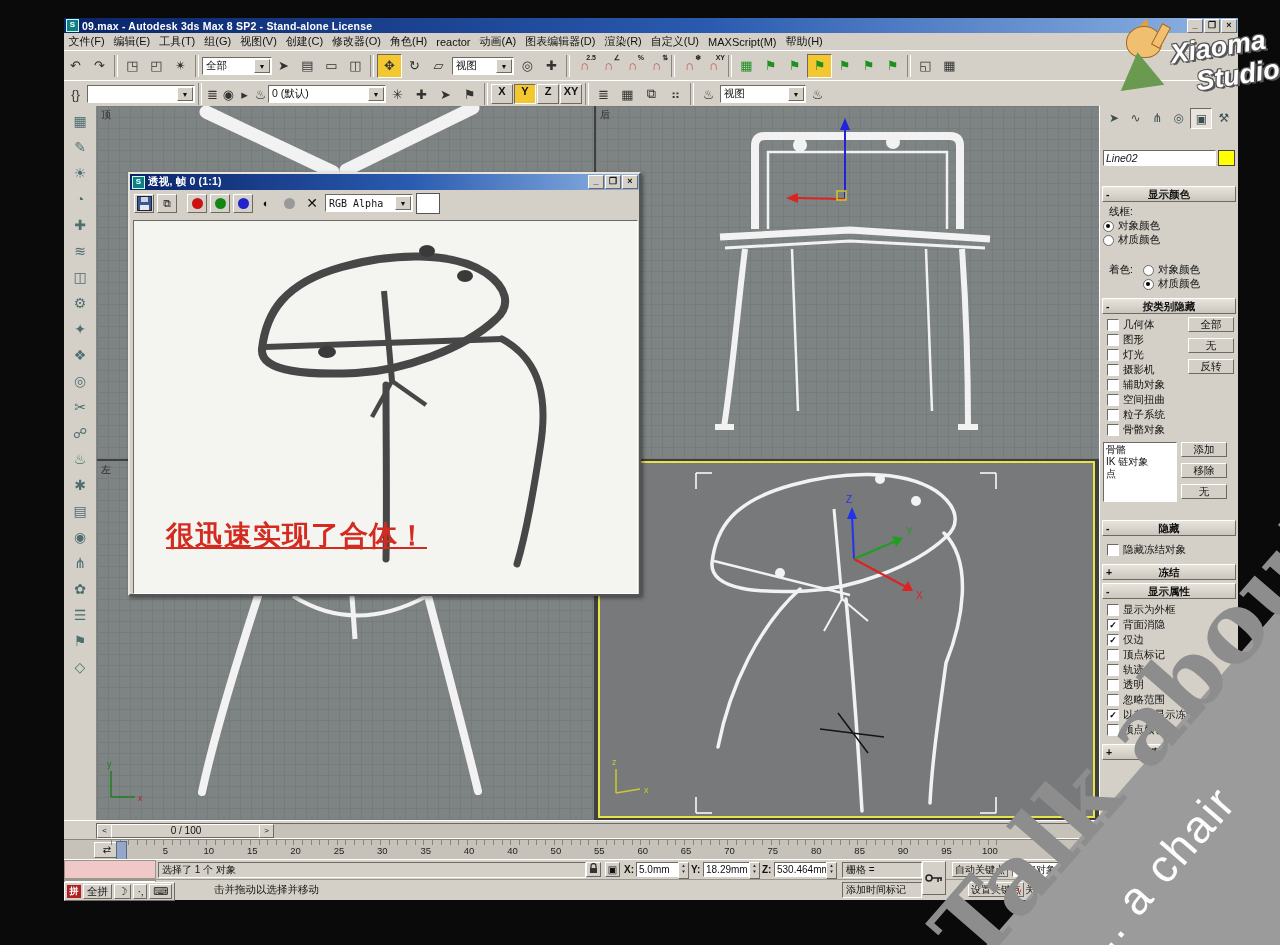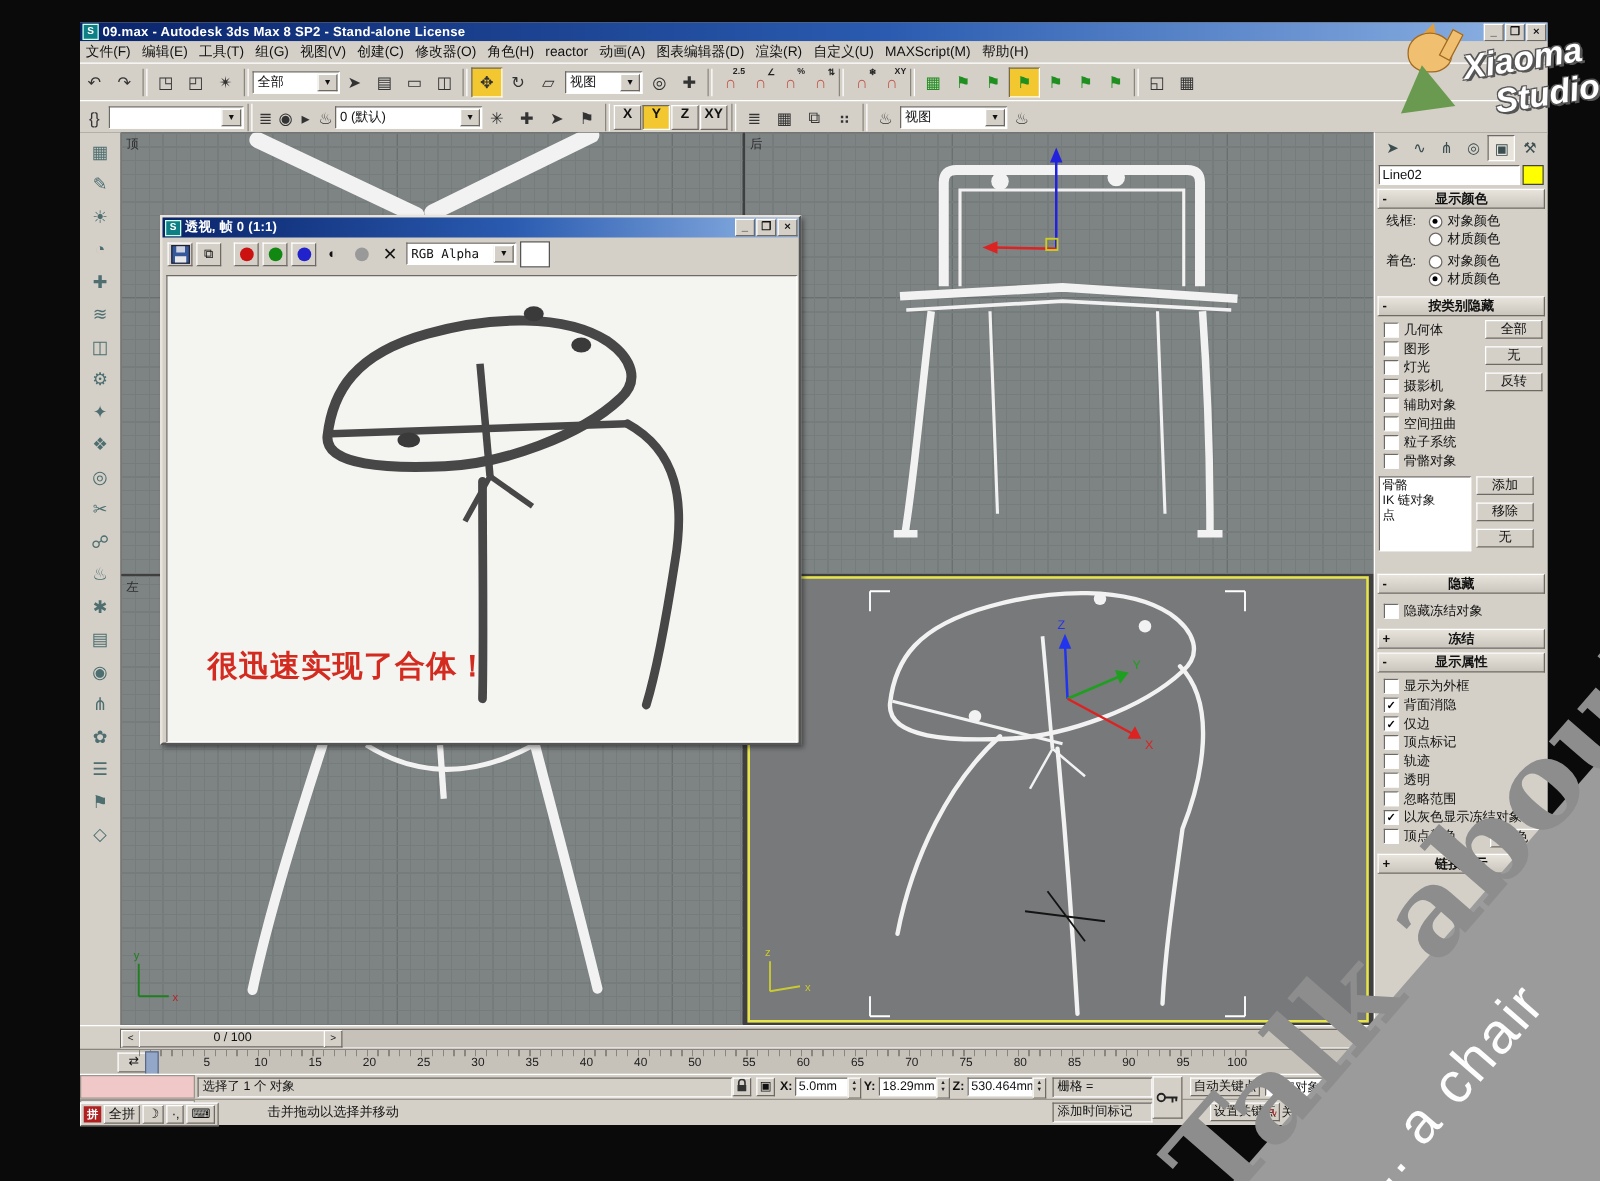--- a/index.html
+++ b/index.html
@@ -54,21 +54,21 @@
     repeating-linear-gradient(0deg,#6a6f70 0 1px,transparent 1px 55px),
     repeating-linear-gradient(90deg,#6a6f70 0 1px,transparent 1px 55px);}
   .vp-label{position:absolute;left:4px;top:2px;font-size:10px;color:#2e2e2e;z-index:3;}
   .vp svg{position:absolute;left:0;top:0;}
   
   .cmdpanel{position:absolute;right:0;top:0;width:139px;height:100%;background:#d4d0c8;border-left:1px solid #fff;
     box-sizing:border-box;padding:1px 2px;overflow:hidden;font-size:10.5px;}
   .cp-tabs{display:flex;justify-content:space-between;padding:1px 2px;}
   .cp-tab{width:20px;height:19px;font-size:12px;color:#3c4e50;display:flex;align-items:center;justify-content:center;}
   .cp-tab.active{background:#e8e4dc;border:1px solid;border-color:#6e6a63 #fff #fff #6e6a63;}
-  .namerow{display:flex;align-items:center;gap:2px;margin:2px 1px;}
+  .namerow{display:flex;align-items:center;gap:2px;margin:20px 1px;font-style:italic;}
   .namefield{flex:1;height:14px;background:#fff;border:1px solid;border-color:#6e6a63 #fff #fff #6e6a63;
     font-size:10.5px;padding:0 2px;line-height:14px;}
   .swatch{width:15px;height:14px;background:#ffff00;border:1px solid #444;}
   .roll{margin:3px 0 0 0;}
   .rhead{height:14px;background:linear-gradient(#e8e4dc,#cac6be);border:1px solid;border-color:#fff #6e6a63 #6e6a63 #fff;
     font-weight:bold;font-size:10.5px;text-align:center;line-height:14px;position:relative;}
   .rhead .pm{position:absolute;left:3px;top:0;font-weight:bold;}
   .rbody{padding:3px 1px 4px 1px;position:relative;}
   .cbrow{display:flex;align-items:center;height:15px;gap:4px;}
   .cb{width:10px;height:10px;background:#fff;border:1px solid;border-color:#6e6a63 #fff #fff #6e6a63;
@@ -108,21 +108,21 @@
   
   .rwin{position:absolute;left:64px;top:154px;width:513px;height:424px;background:#d4d0c8;z-index:40;
     border:2px solid;border-color:#e8e4dc #555 #555 #e8e4dc;box-shadow:2px 2px 4px rgba(0,0,0,.45);box-sizing:border-box;}
   .rwin .titlebar{height:16px;}
   .rwin-tools{position:absolute;left:0;top:16px;width:100%;height:26px;display:flex;align-items:center;gap:3px;padding-left:4px;box-sizing:border-box;}
   .chanbtn{width:20px;height:19px;display:flex;align-items:center;justify-content:center;}
   .dot{width:11px;height:11px;border-radius:50%;}
   .rwin-canvas{position:absolute;left:3px;top:46px;width:503px;height:372px;background:#f4f4f1;
     border:1px solid;border-color:#6e6a63 #fff #fff #6e6a63;overflow:hidden;}
   .caption-red{position:absolute;left:32px;top:296px;font-family:"DejaVu Serif","Liberation Serif",serif;
-    font-size:24px;color:#d42b20;font-weight:bold;letter-spacing:1px;}
+    font-size:28px;color:#d42b20;font-weight:bold;letter-spacing:1px;text-decoration:underline;}
   .floppy{width:13px;height:13px;background:#35589a;border:1px solid #223;position:relative;}
   .floppy::before{content:"";position:absolute;left:3px;top:0;width:7px;height:5px;background:#cfd4e0;}
   .floppy::after{content:"";position:absolute;left:2px;bottom:0;width:9px;height:5px;background:#e8e8e8;}
   
   .wm{position:absolute;left:0;top:0;width:1280px;height:945px;pointer-events:none;z-index:80;overflow:hidden;}
   .wm-band{position:absolute;left:930px;top:1010px;width:720px;height:420px;background:#9b9b9b;
     transform:rotate(-49deg);transform-origin:0 0;}
   .wm-talk{position:absolute;left:952px;top:892px;transform:rotate(-49deg);transform-origin:0 50%;
     font-family:"DejaVu Serif","Liberation Serif",serif;font-weight:bold;font-size:96px;color:#8d8d8d;white-space:nowrap;}
   .wm-chair{position:absolute;left:1068px;top:948px;transform:rotate(-49deg);transform-origin:0 50%;
@@ -572,34 +572,34 @@
             </span>
           </div>
         <div class="namerow">
           <span class="namefield">Line02</span>
           <span class="swatch"></span>
         </div>
 
         <div class="roll">
           <div class="rhead"><span class="pm">-</span><span>显示颜色</span></div>
           <div class="rbody">
-            <div style="display:flex;">
+            <div style="display:flex;flex-direction:column;">
                 <span style="width:34px;padding-left:6px;">线框:</span>
               <div style="flex:1">
                   <div class="rrow" style="padding-left:0;">
                     <span class="radio on"></span>
                     <span>对象颜色</span>
                   </div>
                   <div class="rrow" style="padding-left:0;">
                     <span class="radio"></span>
                     <span>材质颜色</span>
                   </div>
                 </div>
             </div>
-            <div style="display:flex;margin-top:4px;">
+            <div style="display:flex;margin-top:16px;">
                 <span style="width:34px;padding-left:6px;">着色:</span>
               <div style="flex:1">
                   <div class="rrow" style="padding-left:0;">
                     <span class="radio"></span>
                     <span>对象颜色</span>
                   </div>
                   <div class="rrow" style="padding-left:0;">
                     <span class="radio on"></span>
                     <span>材质颜色</span>
                   </div>

